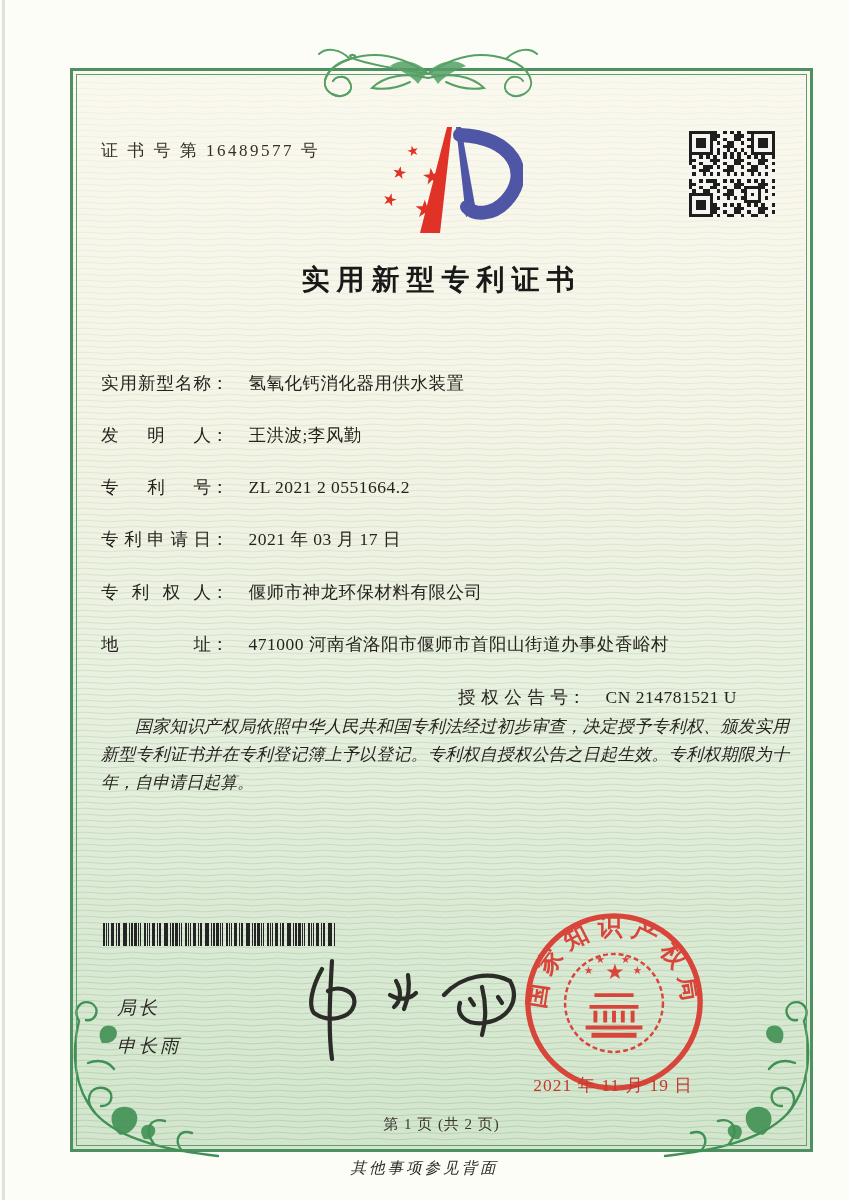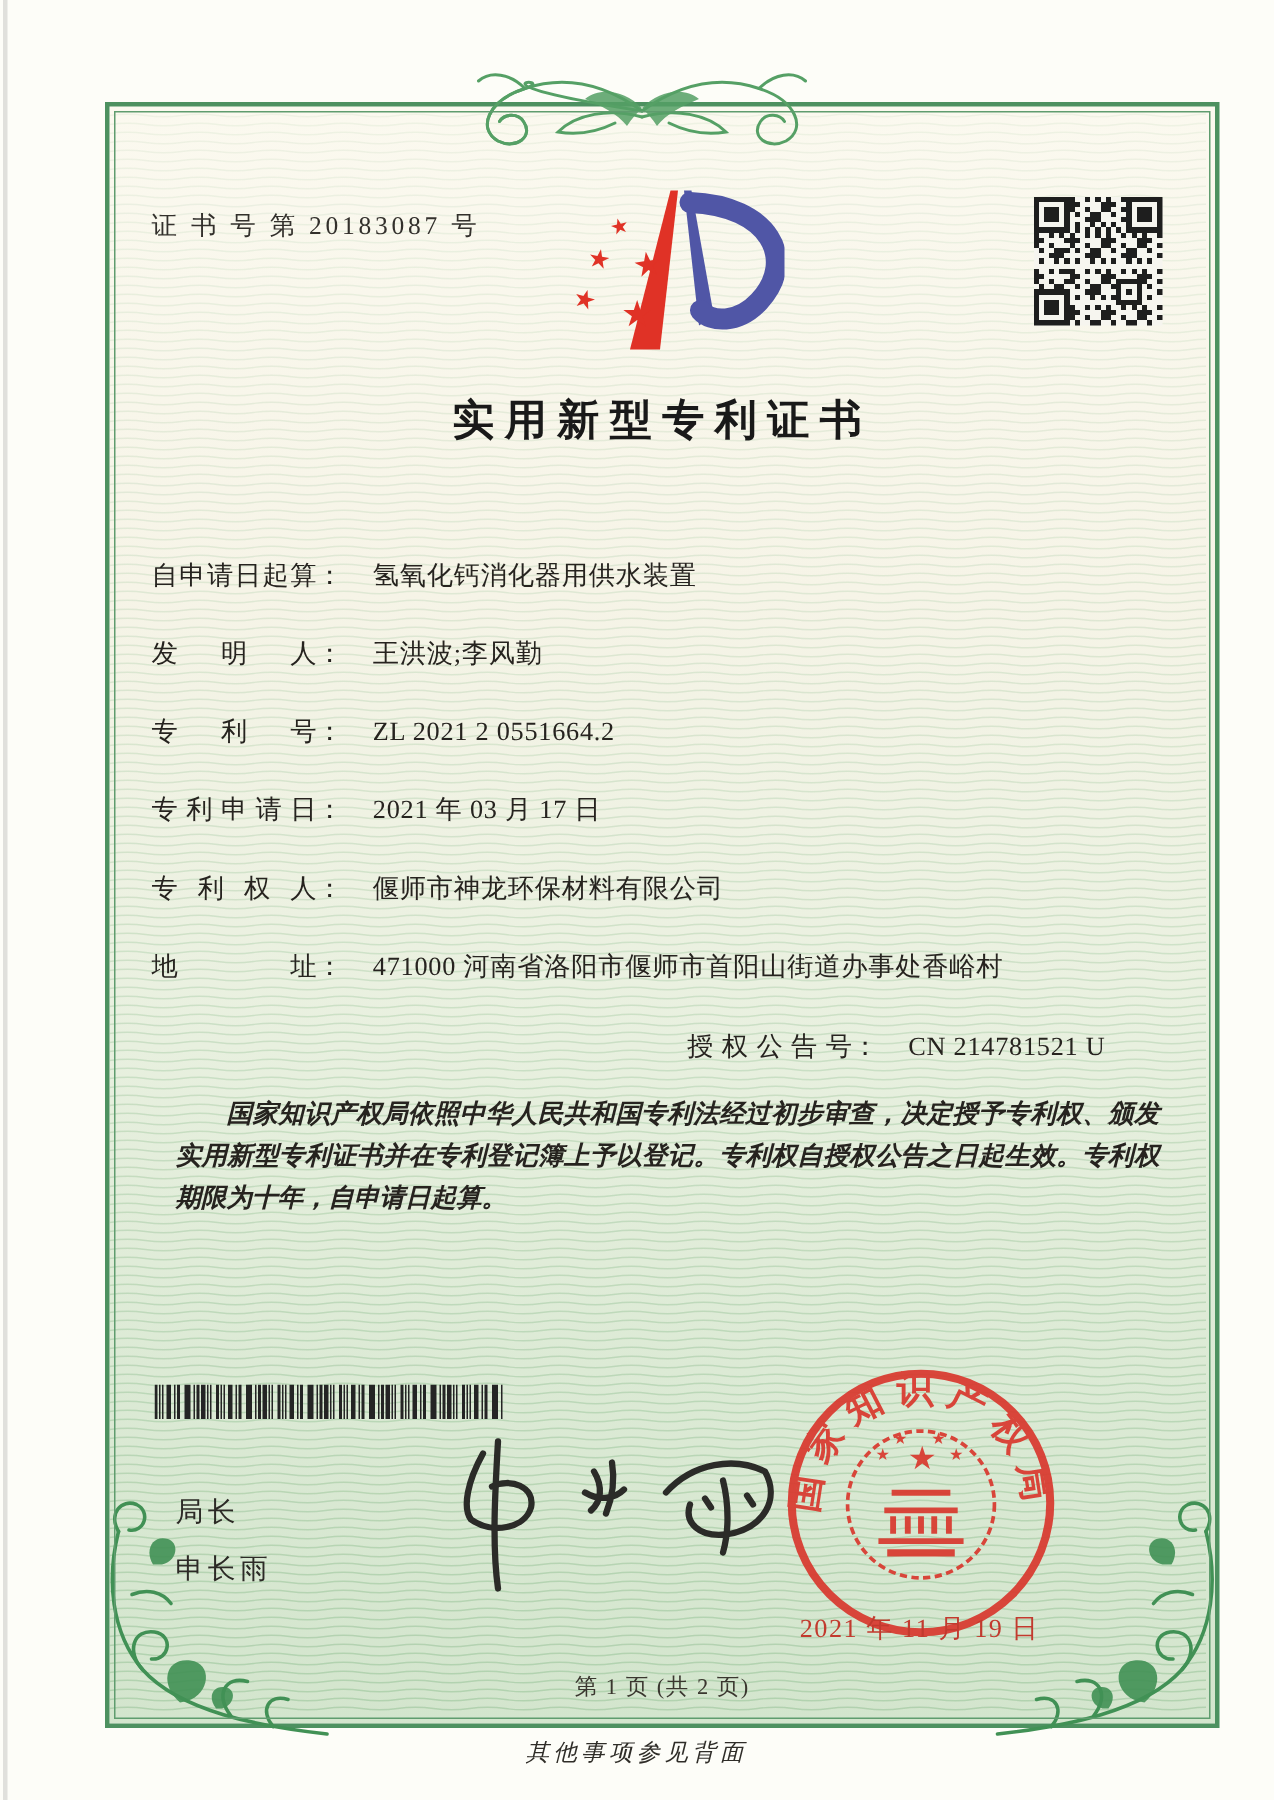--- a/index.html
+++ b/index.html
@@ -16,23 +16,23 @@
   .logo{left:275px;top:50px;}
   .qr{left:616px;top:60px;}
   .title{left:0;right:0;top:190px;text-align:center;font-size:28px;font-weight:bold;
          letter-spacing:7px;color:#191919;}
   .field-row{left:28px;font-size:17.5px;white-space:nowrap;color:#26231f;}
   .flabel{display:inline-block;width:110px;text-align:justify;text-align-last:justify;}
   .fvalue{margin-left:20px;letter-spacing:.5px;}
   .grant2{left:385px;top:614px;}
   .body-text{left:28px;top:642px;width:688px;font-size:17px;line-height:1.64;
              font-style:italic;color:#26231f;text-align:justify;}
-  .body-text p{margin:16px;text-indent:2em;font-weight:bold;}
+  .body-text p{margin:0;text-indent:2em;}
   .barcode{left:30px;top:852px;}
-  .director{left:44px;font-size:18.5px;letter-spacing:3px;color:#2c2a26;}
+  .director{left:44px;font-size:18.5px;letter-spacing:3px;color:#2c2a26;font-style:italic;}
   .sig{left:185px;top:876px;}
   .seal{left:448px;top:838px;}
   .seal-date{left:440px;top:1002px;width:200px;text-align:center;font-size:17.5px;
              color:#c23a2e;letter-spacing:1px;}
   .page-num{left:0;right:0;top:1044px;text-align:center;font-size:15px;color:#3a372f;letter-spacing:1px;}
   .back-note{position:absolute;left:0;right:0;top:1158px;text-align:center;font-size:15.5px;
              color:#2f2d28;letter-spacing:3px;font-style:italic;}
   .orn{position:absolute;pointer-events:none;}
   .orn-top{left:205px;top:-33px;}
   .orn-bl{left:-15px;bottom:-14px;}
@@ -270,21 +270,21 @@
         <path d="M124,158 C115,147 121,136 134,140"></path>
         <path d="M30,70 C40,66 50,68 56,76"></path>
       </g>
       <g fill="#419155" opacity=".9">
         <path d="M62,142 C48,130 52,112 69,114 C84,116 82,136 67,141 Z"></path>
         <path d="M44,50 C38,40 44,30 54,33 C62,36 60,48 50,50 Z"></path>
         <path d="M86,146 C80,138 84,130 93,132 C100,134 98,144 90,146 Z"></path>
       </g>
     </svg>
 
-    <div class="abs cert-no">证 书 号 第 20183087 号</div>
+    <div class="abs cert-no">证 书 号 第 16489577 号</div>
 
     <svg class="abs logo" width="175" height="130" viewBox="0 0 175 130">
       <polygon points="99,6 104,6 92,112 72,112" fill="#e03226"></polygon>
       <polygon points="108,6 113,6 128,90 118,96" fill="#5056a6"></polygon>
       <path d="M112,14 C165,16 184,52 158,80 C144,95 126,94 119,86" stroke="#5056a6" stroke-width="14" fill="none" stroke-linecap="round"></path>
       <g fill="#e03226" font-family="'DejaVu Sans',sans-serif">
         <text x="60" y="36" font-size="14" transform="rotate(-14 60 36)">★</text>
         <text x="43" y="56" font-size="17" transform="rotate(10 43 56)">★</text>
         <text x="75" y="64" font-size="22" transform="rotate(-8 75 64)">★</text>
         <text x="33" y="82" font-size="17" transform="rotate(16 33 82)">★</text>
@@ -487,21 +487,21 @@
         <rect x="1" y="19" width="5" height="5" fill="#f6f5ef"></rect>
         <rect x="2" y="20" width="3" height="3" fill="#1e1e1e"></rect>
         <rect x="16" y="16" width="5" height="5" fill="#1e1e1e"></rect>
         <rect x="17" y="17" width="3" height="3" fill="#f6f5ef"></rect>
         <rect x="18" y="18" width="1" height="1" fill="#1e1e1e"></rect>
       </svg>
 
     <div class="abs title">实用新型专利证书</div>
 
     <div class="abs field-row" style="top:300px">
-      <span class="flabel">自申请日起算</span><span>：</span><span class="fvalue">氢氧化钙消化器用供水装置</span>
+      <span class="flabel">实用新型名称</span><span>：</span><span class="fvalue">氢氧化钙消化器用供水装置</span>
     </div>
     <div class="abs field-row" style="top:352px">
       <span class="flabel">发明人</span><span>：</span><span class="fvalue">王洪波;李风勤</span>
     </div>
     <div class="abs field-row" style="top:404px">
       <span class="flabel">专利号</span><span>：</span><span class="fvalue">ZL 2021 2 0551664.2</span>
     </div>
     <div class="abs field-row" style="top:456px">
       <span class="flabel">专利申请日</span><span>：</span><span class="fvalue">2021 年 03 月 17 日</span>
     </div>

